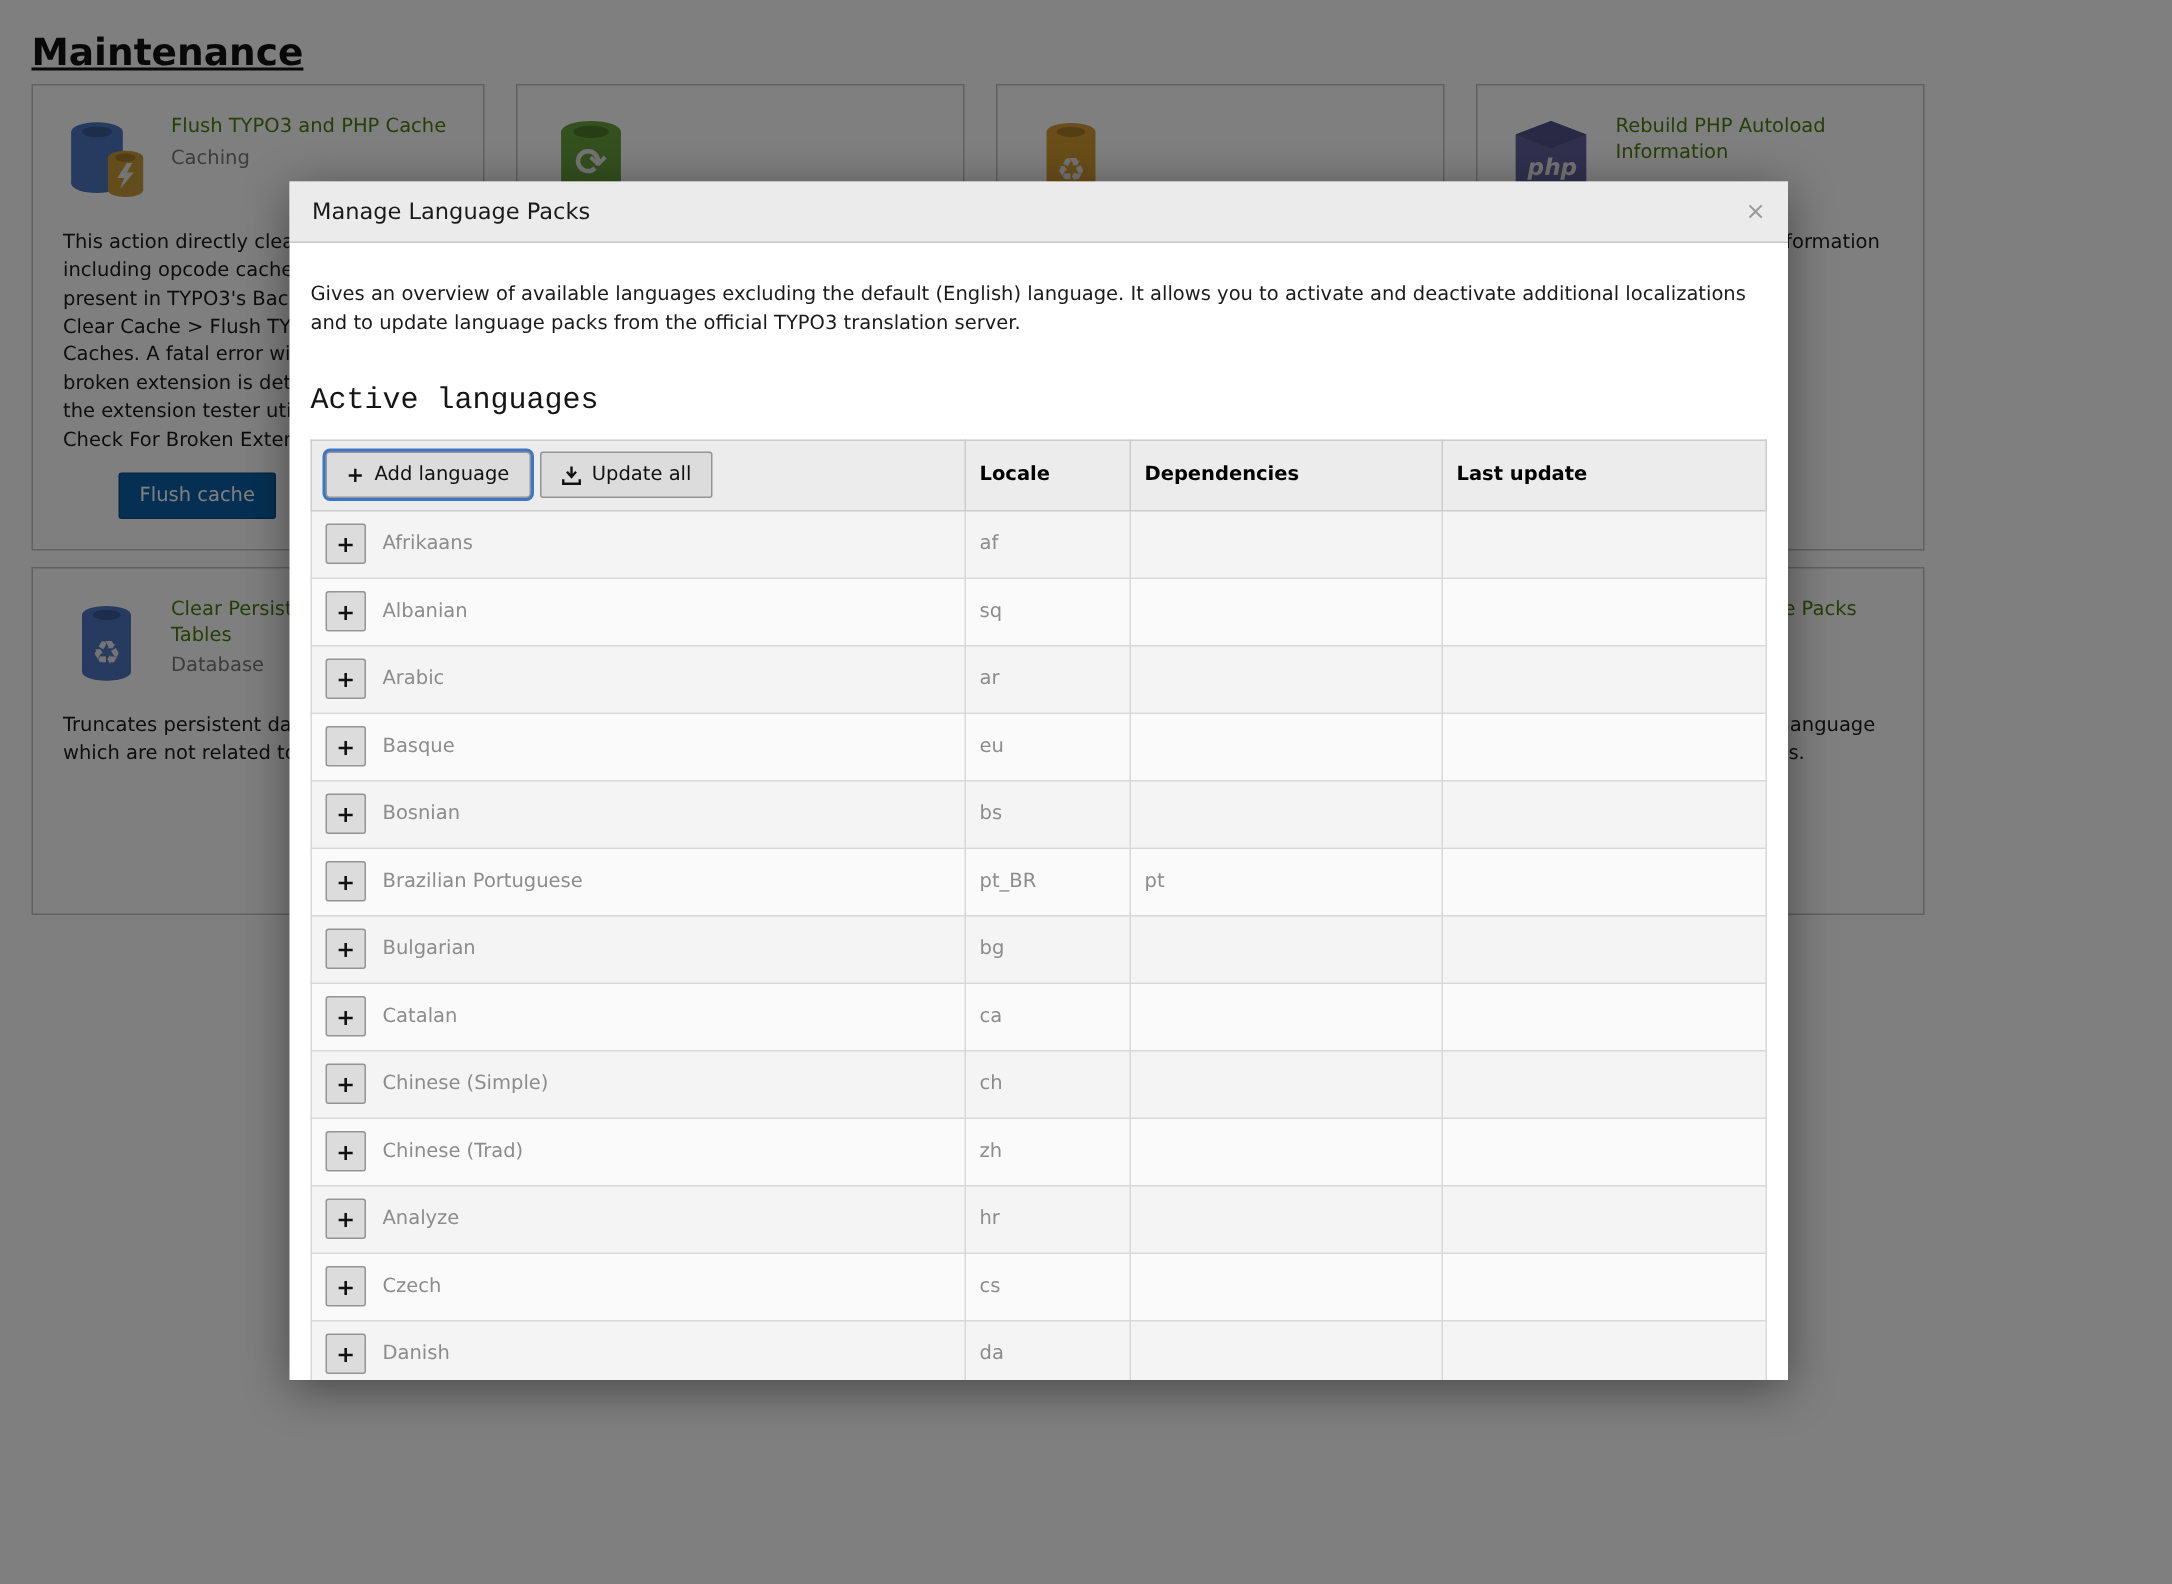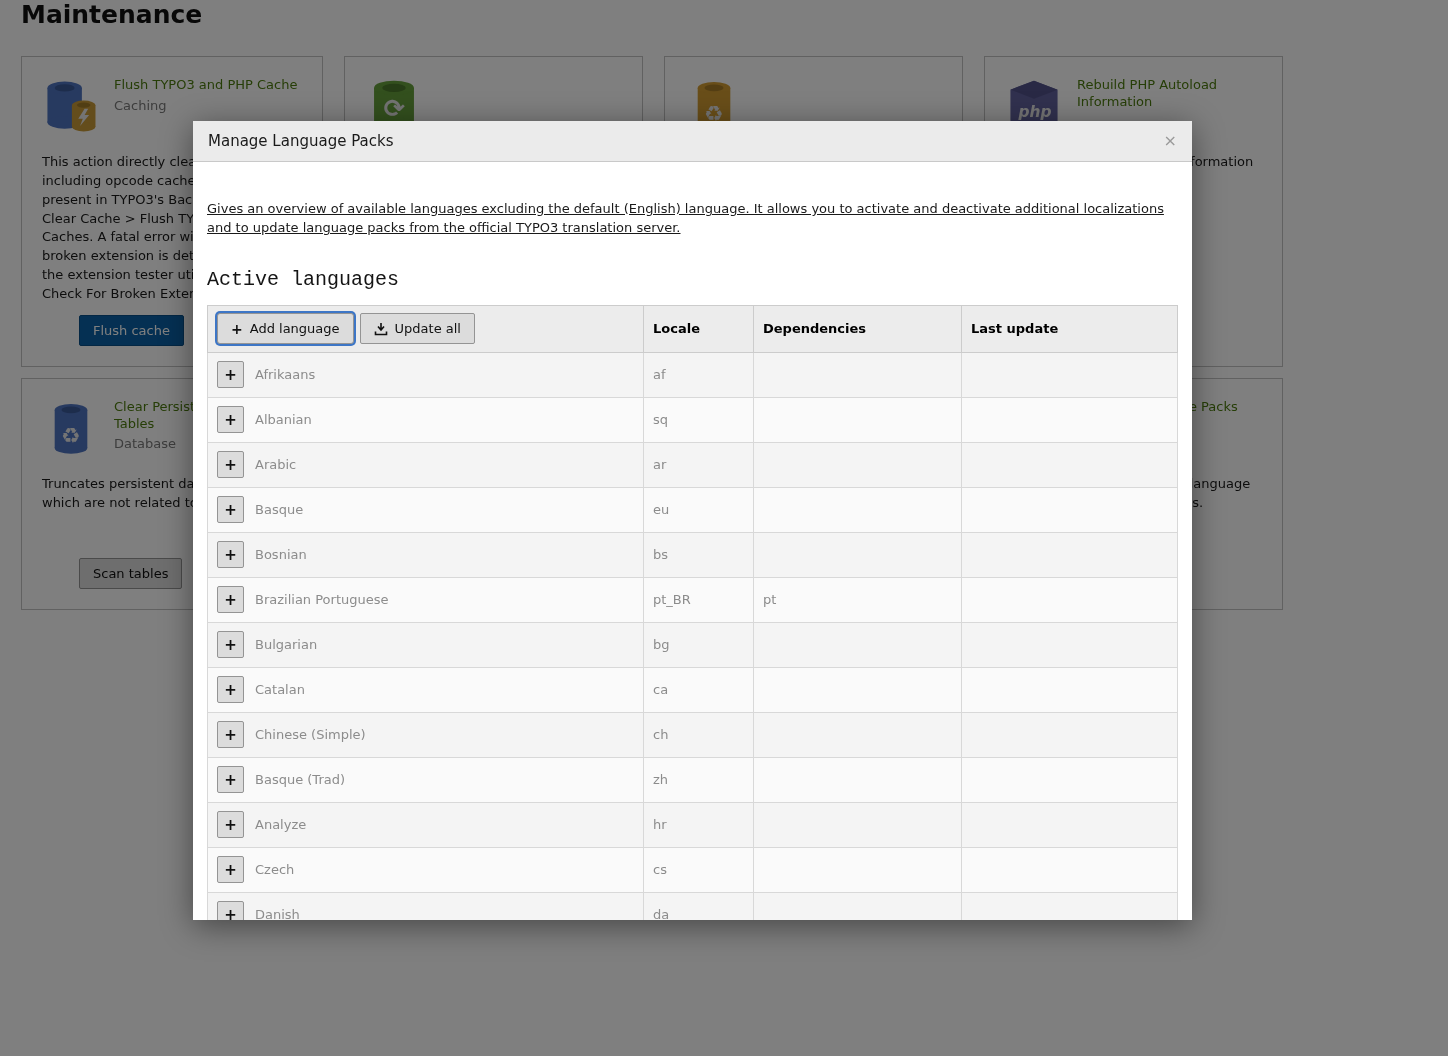--- a/index.html
+++ b/index.html
@@ -1,21 +1,21 @@
 <!DOCTYPE html>
 <html><head>
 <meta charset="utf-8">
 <style>
   * { margin:0; padding:0; box-sizing:border-box; }
   html,body { width:1448px; height:1056px; overflow:hidden;
     font-family:"DejaVu Sans","Liberation Sans",sans-serif; background:#fff; }
 
   
   .page { position:absolute; inset:0; background:#fff; }
-  .page-title { position:absolute; left:21px; top:0; font-size:25px; font-weight:600; color:#111; }
+  .page-title { position:absolute; left:21px; top:20px; font-size:25px; font-weight:600; color:#111;text-decoration:underline; }
 
   .cards { position:absolute; left:21px; top:56px; display:grid;
     grid-template-columns:302px 299px 299px 299px; grid-template-rows:311px 232px;
     column-gap:21px; row-gap:11px; }
   .card { background:#fff; border:1px solid #c3c3c3; padding:20px;
     display:flex; flex-direction:column; overflow:hidden; }
   .card-head { display:flex; gap:14px; }
   .card-icon { width:58px; height:58px; flex:0 0 58px; }
   .card-title { font-size:13px; line-height:1.28; color:#4d7c0f; font-weight:400; }
   .card-subtitle { font-size:13px; color:#7a7a7a; margin-top:4px; }
@@ -32,21 +32,21 @@
   
   .backdrop { position:absolute; inset:0; background:rgba(0,0,0,0.5); z-index:50; }
   .modal { position:absolute; left:193px; top:121px; width:999px; height:799px;
     background:#fff; z-index:60; box-shadow:0 6px 30px rgba(0,0,0,.45); overflow:hidden; }
   .modal-header { height:41px; background:#ebebeb; border-bottom:1px solid #c9c9c9;
     display:flex; align-items:center; justify-content:space-between; padding:0 15px; }
   .modal-title { font-size:15px; color:#1a1a1a; }
   .modal-close { background:none; border:none; color:#9a9a9a; font-size:16px;
     line-height:1; cursor:pointer; font-family:inherit; }
   .modal-body { padding:14px; }
-  .modal-desc { font-size:13px; line-height:1.45; color:#1a1a1a; margin-top:24px;text-decoration:underline; }
+  .modal-desc { font-size:13px; line-height:1.45; color:#1a1a1a; margin-top:12px; }
   .section-heading { font-size:20px; font-weight:400; color:#151515; margin:30px 0 14px;font-family:Liberation Mono, monospace; }
 
   table.langs { width:100%; border-collapse:collapse; border:1px solid #c8c8c8; table-layout:fixed; }
   table.langs col.c1 { width:436px; } table.langs col.c2 { width:110px; }
   table.langs col.c3 { width:208px; } table.langs col.c4 { width:auto; }
   table.langs th { background:#ececec; text-align:left; font-size:13px; font-weight:700;
     color:#000; padding:0 9px; height:47px; border:1px solid #cccccc; }
   table.langs td { font-size:13px; color:#8c8c8c; height:45px; padding:0 9px;
     border:1px solid #d8d8d8; background:#fafafa; }
   table.langs tr:nth-child(odd) td { background:#f4f4f4; }
@@ -145,23 +145,20 @@
           </g>
           <ellipse cx="32" cy="12" rx="10.5" ry="3.8" fill="#3a5a99"></ellipse>
           <text x="32" y="48" text-anchor="middle" font-size="24" fill="#e8e8e8">♻</text>
         </svg>
         <div>
           <div class="card-title">Clear Persistent Database Tables</div>
           <div class="card-subtitle">Database</div>
         </div>
       </div>
       <div class="card-body">Truncates persistent database tables which are not related to content.</div>
-      <div class="card-foot">
-        <button class="btn">Scan tables</button>
-      </div>
     </div>
 
     <div class="card" style="grid-row:2; grid-column:4;">
       <div class="card-head">
         <svg class="card-icon" viewBox="0 0 64 64">
           <circle cx="32" cy="32" r="26" fill="#4f74c0"></circle>
           <ellipse cx="32" cy="32" rx="12" ry="26" fill="none" stroke="#e8e8e8" stroke-width="3"></ellipse>
           <line x1="6" y1="32" x2="58" y2="32" stroke="#e8e8e8" stroke-width="3"></line>
         </svg>
         <div>
@@ -311,21 +308,21 @@
               </div>
             </td>
             <td>ch</td>
             <td></td>
             <td></td>
           </tr>
           <tr>
             <td>
               <div class="cell-name">
                 <button class="row-add">+</button>
-                <span>Basque (Trad)</span>
+                <span>Chinese (Trad)</span>
               </div>
             </td>
             <td>zh</td>
             <td></td>
             <td></td>
           </tr>
           <tr>
             <td>
               <div class="cell-name">
                 <button class="row-add">+</button>

